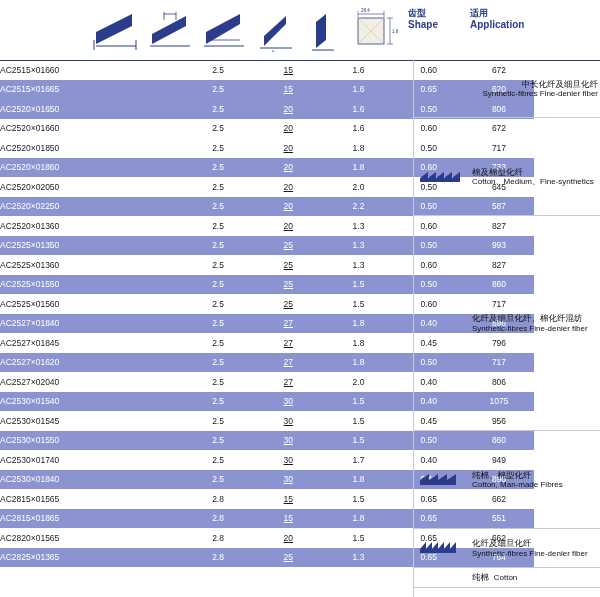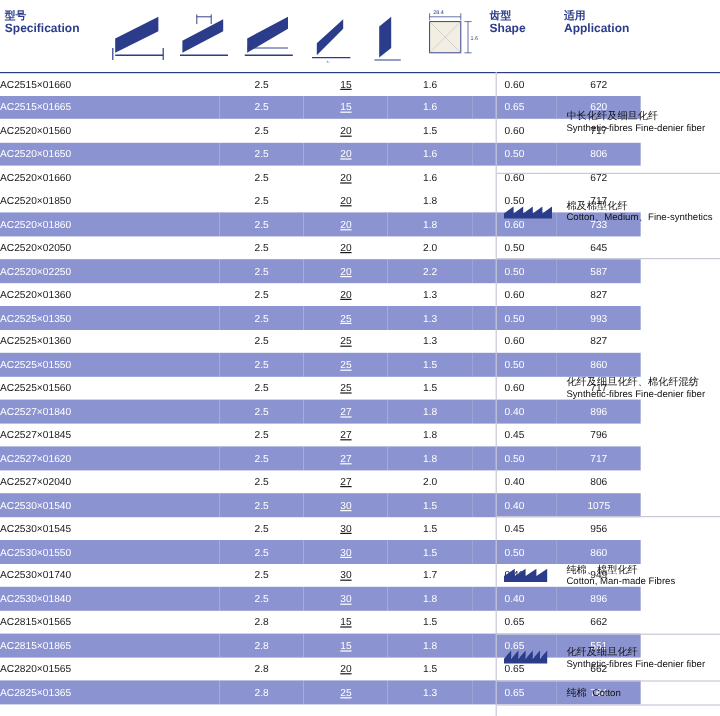--- a/index.html
+++ b/index.html
@@ -65,24 +65,20 @@
   .grp .txt .en{font-size:8px;color:#111;}
   .grp.noline{border-bottom:0;}
 </style>
 </head>
 <body>
 
 <div id="sheet">
 
   <div class="hdr">
 
-    <div class="hdr-spec">
-      <div class="hdr-cn">型号</div>
-      <div class="hdr-en">Specification</div>
-    </div>
 
     <div class="toothicon" style="left:92px;">
       <svg width="48" height="42" viewBox="0 0 48 42">
         <path d="M4 34 L4 22 L40 4 L40 16 Z" fill="#2b3c8a"></path>
         <path d="M4 36 L44 36" stroke="#2b3c8a" stroke-width="1.2"></path>
         <path d="M2 30 L2 40" stroke="#2b3c8a" stroke-width="1"></path>
         <path d="M44 30 L44 40" stroke="#2b3c8a" stroke-width="1"></path>
       </svg>
     </div>
 
@@ -156,29 +152,20 @@
         </tr>
         <tr class="alt">
           <td class="c-model">AC2515×01665</td>
           <td class="c-a">2.5</td>
           <td class="c-b">15</td>
           <td class="c-c">1.6</td>
           <td class="c-d">0.65</td>
           <td class="c-e">620</td>
           <td class="c-pad"></td>
         </tr>
-        <tr>
-          <td class="c-model">AC2520×01560</td>
-          <td class="c-a">2.5</td>
-          <td class="c-b">20</td>
-          <td class="c-c">1.5</td>
-          <td class="c-d">0.60</td>
-          <td class="c-e">717</td>
-          <td class="c-pad"></td>
-        </tr>
         <tr class="alt">
           <td class="c-model">AC2520×01650</td>
           <td class="c-a">2.5</td>
           <td class="c-b">20</td>
           <td class="c-c">1.6</td>
           <td class="c-d">0.50</td>
           <td class="c-e">806</td>
           <td class="c-pad"></td>
         </tr>
         <tr>
@@ -385,21 +372,21 @@
           <td class="c-b">25</td>
           <td class="c-c">1.3</td>
           <td class="c-d">0.65</td>
           <td class="c-e">764</td>
           <td class="c-pad"></td>
         </tr>
       </tbody>
   </table>
 
   <div class="rightzone" id="rightzone">
-      <div class="grp" style="top: 0px; height: 85px;">
+      <div class="grp" style="top: 0px; height: 58px; text-align: right;">
         <div class="shape"></div>
         <div class="txt">
           <div class="cn">中长化纤及细旦化纤</div>
           <div class="en">Synthetic-fibres Fine-denier fiber</div>
         </div>
       </div>
       <div class="grp" style="top: 78px; height: 78px;">
         <div class="shape">
           <svg width="48" height="16" viewBox="0 0 48 16">
             <path d="M2 13 L2 9 L10 3 L10 9 L18 3 L18 9 L26 3 L26 9 L34 3 L34 9 L42 3 L42 13 Z" fill="#2b3c8a"></path>

